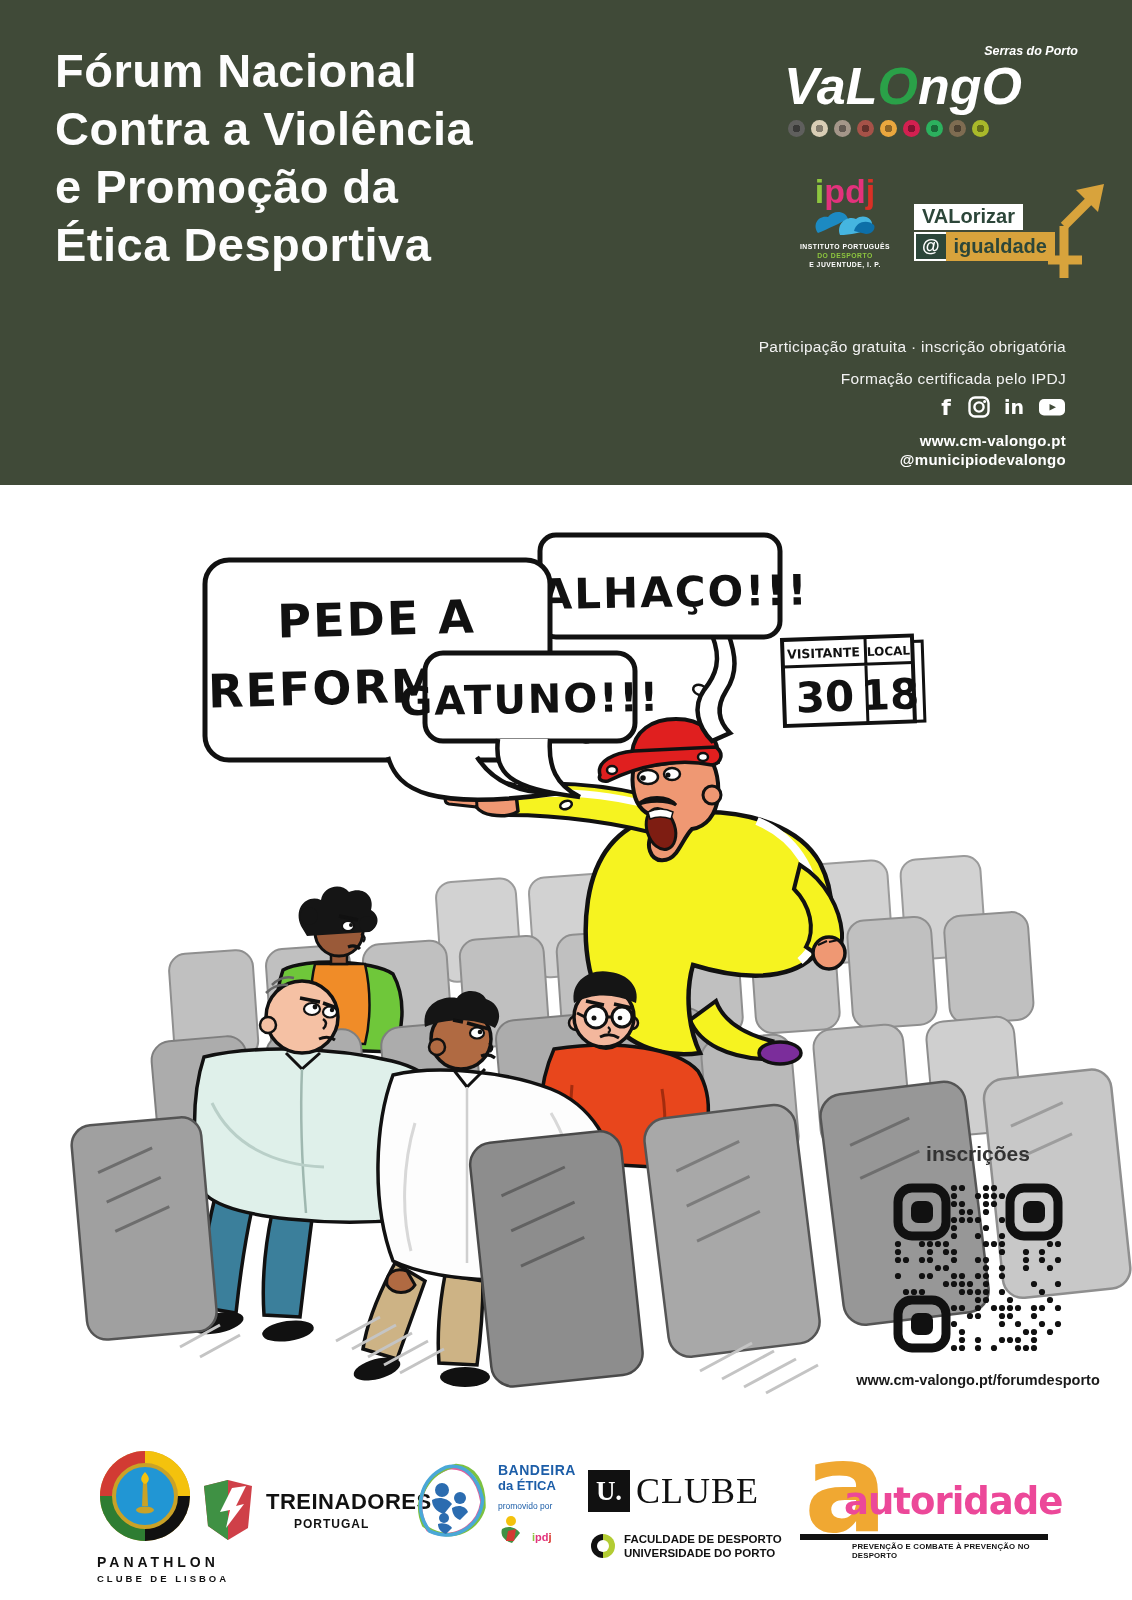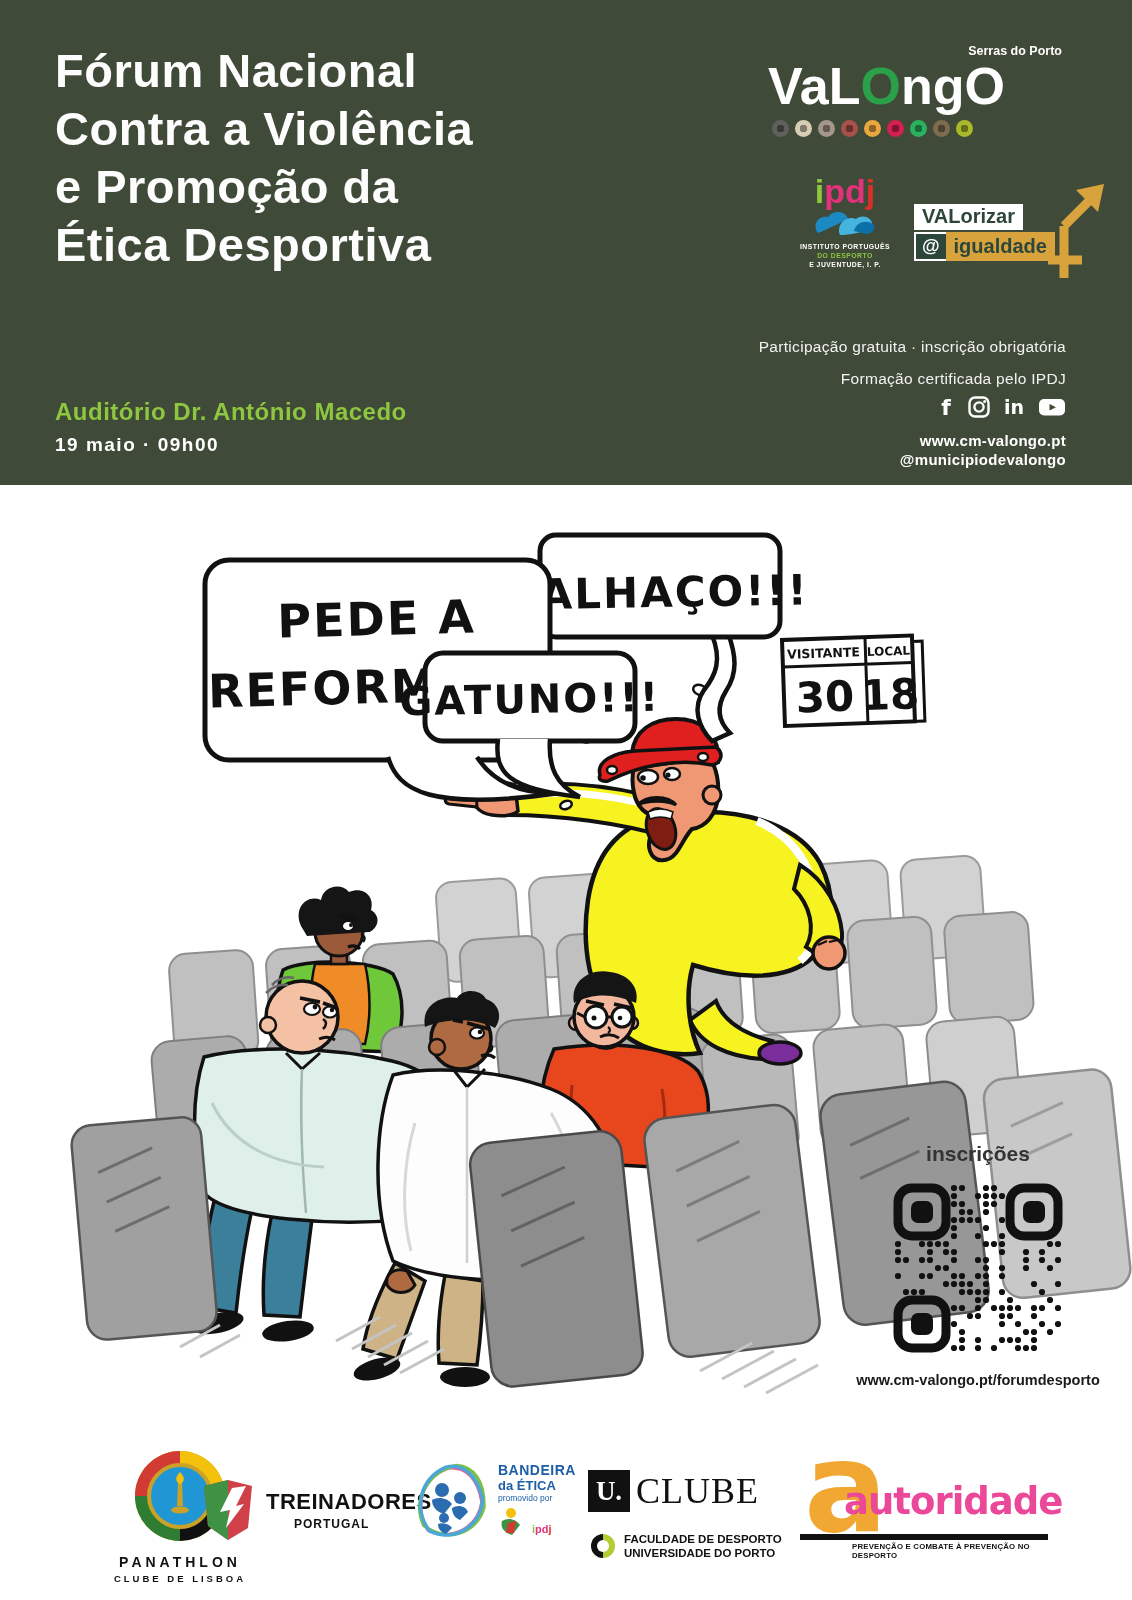--- a/index.html
+++ b/index.html
@@ -2,21 +2,21 @@
 <html><head>
 <meta charset="utf-8">
 <style>
   html,body{margin:0;padding:0;background:#e8e8e8;}
   .poster{position:relative;width:1132px;height:1600px;background:#ffffff;overflow:hidden;
           font-family:"Liberation Sans",sans-serif;margin:0 auto;}
   
   .header{position:absolute;left:0;top:0;width:1132px;height:485px;background:#404a38;}
   .title{position:absolute;left:55px;top:42px;color:#fdfdfd;font-weight:700;
          font-size:47px;line-height:58px;letter-spacing:.5px;}
-  .valongo{position:absolute;left:768px;top:42px;width:300px;color:#fff;}
+  .valongo{position:absolute;left:784px;top:42px;width:300px;color:#fff;font-style:italic;}
   .valongo .tagline{position:absolute;right:6px;top:2px;font-size:12.5px;font-weight:700;}
   .valongo .wordmark{margin-top:18px;font-size:52px;font-weight:700;letter-spacing:0;line-height:1;}
   .valongo .dots{display:flex;gap:6px;margin-top:8px;margin-left:4px;}
   .valongo .dots span{width:17px;height:17px;border-radius:50%;display:inline-block;}
   .partner-logos{position:absolute;left:792px;top:176px;display:flex;gap:16px;align-items:flex-start;}
   .ipdj{width:106px;text-align:center;}
   .ipdj .letters{font-size:34px;font-weight:700;line-height:.9;}
   .ipdj .l-i{color:#8dc63f}.ipdj .l-p{color:#e3327c}.ipdj .l-d{color:#e3327c}.ipdj .l-j{color:#d93025}
   .ipdj .line{font-size:6.8px;font-weight:700;color:#fff;letter-spacing:.5px;margin-top:2px;}
   .ipdj .line.green{color:#8dc63f;}
@@ -40,30 +40,30 @@
   .cartoon{position:absolute;left:0;top:485px;}
   .bubble-text{font-family:"DejaVu Sans",sans-serif;font-weight:700;fill:#111;letter-spacing:2px;}
   .score-label{font-family:"DejaVu Sans",sans-serif;font-weight:700;fill:#111;}
   
   .inscricoes{position:absolute;left:878px;top:1142px;width:200px;text-align:center;}
   .inscricoes .label{font-size:21px;font-weight:600;color:#333;}
   .inscricoes .qr{margin-top:14px;}
   .inscricoes .url{font-size:14.5px;font-weight:700;color:#1a1a1a;margin-top:12px;white-space:nowrap;margin-left:-55px;width:310px;}
   
   .footer-logo{position:absolute;}
-  .panathlon{left:80px;top:1448px;width:200px;text-align:center;}
+  .panathlon{left:97px;top:1448px;width:200px;text-align:left;}
   .panathlon .name{font-size:14px;font-weight:700;letter-spacing:4px;color:#111;margin-top:6px;}
   .panathlon .sub{font-size:9.5px;font-weight:700;letter-spacing:3px;color:#111;margin-top:3px;}
   .treinadores{left:202px;top:1478px;display:flex;gap:12px;align-items:center;justify-content:space-between;}
   .treinadores .name{font-size:22px;font-weight:700;color:#111;letter-spacing:.5px;}
   .treinadores .sub{font-size:12px;font-weight:700;color:#111;letter-spacing:1px;margin-top:2px;padding-left:28px;}
   .bandeira{left:408px;top:1462px;display:flex;gap:8px;}
   .bandeira .name{font-size:14px;font-weight:700;color:#1d5ea8;letter-spacing:.5px;}
   .bandeira .sub{font-size:13px;font-weight:700;color:#1d5ea8;}
-  .bandeira .promo{font-size:8.5px;color:#1d5ea8;margin-top:0;}
+  .bandeira .promo{font-size:8.5px;color:#1d5ea8;margin-top:8px;}
   .bandeira .minis{display:flex;gap:8px;align-items:flex-end;margin-top:4px;}
   .bandeira .mini-ipdj span{font-size:11px;font-weight:700;}
   .uporto{left:588px;top:1470px;}
   .uporto .top{display:flex;align-items:center;gap:6px;font-family:"Liberation Serif",serif;}
   .uporto .usq{width:42px;height:42px;background:#111;color:#fff;font-size:27px;font-weight:700;
                display:flex;align-items:center;justify-content:center;}
   .uporto .pname{font-size:36px;color:#111;letter-spacing:1px;}
   .uporto .bottom{display:flex;align-items:center;gap:8px;margin-top:20px;margin-left:2px;}
   .uporto .flines{font-size:11.5px;font-weight:700;color:#111;line-height:14px;}
   .autoridade{left:800px;top:1452px;width:260px;height:130px;}
@@ -130,24 +130,20 @@
           <div class="t2">igualdade</div>
         </div>
       </div>
     </div>
 
     <div class="info-lines">
       <div>Participação gratuita · inscrição obrigatória</div>
       <div>Formação certificada pelo IPDJ</div>
     </div>
 
-    <div class="venue-block">
-      <div class="venue">Auditório Dr. António Macedo</div>
-      <div class="datetime">19 maio · 09h00</div>
-    </div>
 
     <div class="social-block">
       <div class="social-icons">
         <svg width="22" height="22" viewBox="0 0 22 22">
             <text x="11" y="19" text-anchor="middle" font-size="22" font-weight="bold" fill="#fff" font-family="DejaVu Sans,sans-serif">f</text>
           </svg>
         <svg width="22" height="22" viewBox="0 0 22 22">
             <rect x="1.5" y="1.5" width="19" height="19" rx="5.5" fill="none" stroke="#fff" stroke-width="2.4"></rect>
             <circle cx="11" cy="11" r="4.6" fill="none" stroke="#fff" stroke-width="2.4"></circle>
             <circle cx="16.6" cy="5.4" r="1.5" fill="#fff"></circle>

